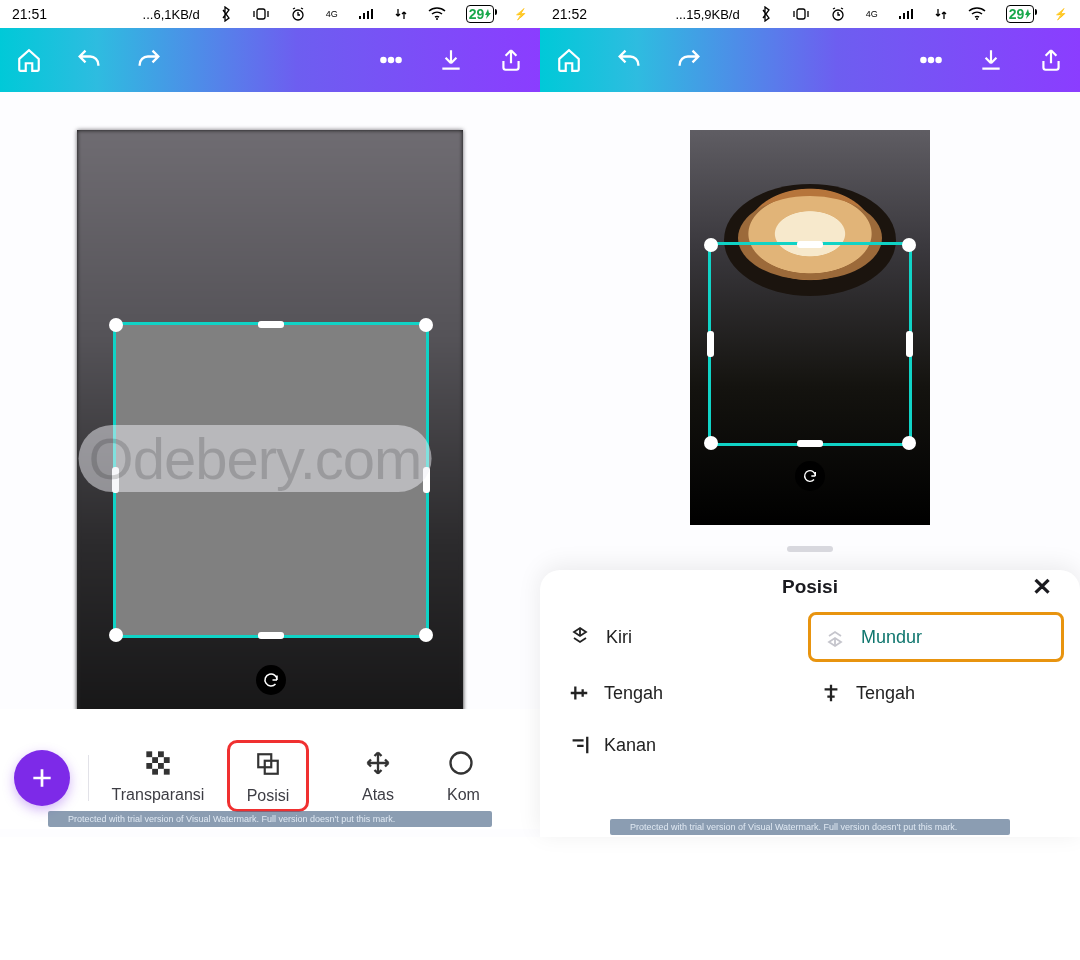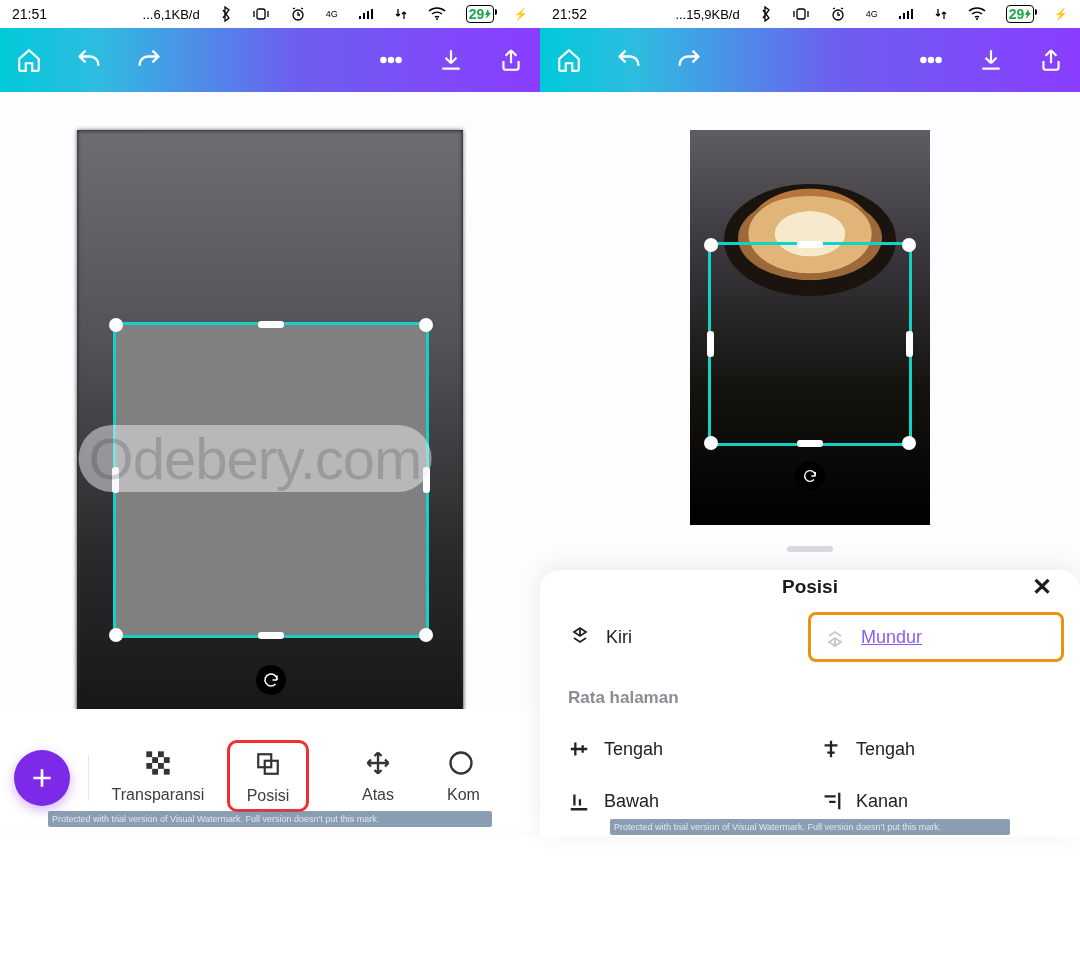--- a/index.html
+++ b/index.html
@@ -46,31 +46,31 @@
 
   
   .bottom { position:absolute; bottom:8px; left:0; right:0; height:120px; background:#fff; border-top:0; display:flex; align-items:center; padding-left:14px; gap:18px;}
   .fab { width:56px; height:56px; border-radius:50%; background:#7d2ae8; display:flex; align-items:center;justify-content:center; box-shadow:0 4px 12px rgba(125,42,232,.35); margin-top:18px;}
   .fab svg{ stroke:#fff; stroke-width:2.5;}
   .divider-v{ width:1px; height:46px; background:#e2e2e8; margin-top:18px;}
   .bitem{ display:flex; flex-direction:column; align-items:center; gap:8px; width:102px; margin-top:14px; font-size:16px; color:#3d3d44;}
   .bitem .bicon{ height:30px; display:flex; align-items:center; justify-content:center;}
   .bitem.selected{ border:3px solid #f03030; border-radius:10px; padding:6px 2px 4px; width:82px;}
   .bitem.last{ width:46px; align-items:flex-start; overflow:hidden;}
-  .wmstrip{ position:absolute; bottom:2px; left:48px; right:48px; height:16px; background:rgba(90,115,145,.7); border-radius:2px; font-size:9px; color:#dfe8f2; display:flex; align-items:center; padding:0 4px; overflow:hidden; white-space:nowrap;}
+  .wmstrip{ position:absolute; bottom:2px; left:48px; right:48px; height:16px; background:rgba(90,115,145,.7); border-radius:2px; font-size:9px; color:#dfe8f2; display:flex; align-items:center; padding:0 20px; overflow:hidden; white-space:nowrap;}
 
   
   .sheet{ position:absolute; left:0; right:0; bottom:0; top:570px; background:#fff; border-radius:20px 20px 0 0; box-shadow:0 -4px 24px rgba(0,0,0,.08); padding:0 28px;}
   .sheet .drag{ width:46px; height:6px; background:#d8d8de; border-radius:4px; margin:-24px auto 0;}
   .sheet-head{ display:flex; align-items:center; justify-content:center; position:relative; height:70px;}
   .sheet-title{ font-size:19px; font-weight:700; color:#1a1a1f;}
   .sheet-close{ position:absolute; right:0; font-size:24px; font-weight:700; color:#1a1a1f;}
   .sheet-grid{ display:grid; grid-template-columns:1fr 1fr; column-gap:20px; row-gap:30px; font-size:18px; color:#222;}
   .opt{ display:flex; align-items:center; gap:14px;}
-  .opt.hl{ border:3px solid #e8940f; border-radius:8px; padding:10px 12px; margin:-10px -12px; color:#8b5cf6;text-decoration:underline;}
+  .opt.hl{ border:3px solid #e8940f; border-radius:8px; padding:10px 12px; margin:-10px -12px; color:#0f766e;}
   .opt svg{ display:block; stroke:#222; fill:none; stroke-width:1.8;}
   .opt.hl svg{ stroke:#c5c5cc;}
   .section-label{ grid-column:1/3; font-size:17px; color:#8c8c95; font-weight:600; margin-top:6px;}
 
   .cup2{ position:absolute; left:34px; top:54px; width:172px; height:112px; border-radius:50%; background: radial-gradient(ellipse at 50% 45%, #f4d9a8 0 24%, #dfa960 25% 42%, #b6753b 43% 52%, #1b140e 53% 100%);}
   .cup2inner{ position:absolute; left:48px; top:66px; width:144px; height:84px; border-radius:50%; background: radial-gradient(ellipse at 50% 45%, #f7e9cc 0 34%, #e1b478 35% 60%, #9c6a3a 61% 100%);}
   .bgdark{ position:absolute; inset:0; background: linear-gradient(180deg,#5f5d63 0%,#3a383d 30%,#14130f 65%,#000 100%);}
 </style>
 </head>
 <body>
@@ -334,41 +334,34 @@
             </svg>
           <span>Kiri</span>
         </div>
         <div class="opt hl">
           <svg width="24" height="24" viewBox="0 0 24 24">
               <path d="M12 21l6-4-6-4-6 4z"></path>
               <path d="M6 11l6-4 6 4M12 21v-8"></path>
             </svg>
           <span>Mundur</span>
         </div>
-        <div class="section-label">Rata halaman</div>
         <div class="opt">
           <svg width="22" height="22" viewBox="0 0 24 24">
               <path d="M3 12h18M8 5v14M16 8v8" stroke-width="2.5"></path>
             </svg>
           <span>Tengah</span>
         </div>
         <div class="opt">
           <svg width="22" height="22" viewBox="0 0 24 24">
               <path d="M12 3v18M5 8h14M8 16h8" stroke-width="2.5"></path>
             </svg>
           <span>Tengah</span>
         </div>
         <div class="opt">
           <svg width="22" height="22" viewBox="0 0 24 24">
-              <path d="M3 21h18M7 5v12M13 10v7" stroke-width="2.5"></path>
-            </svg>
-          <span>Bawah</span>
-        </div>
-        <div class="opt">
-          <svg width="22" height="22" viewBox="0 0 24 24">
               <path d="M21 3v18M5 7h12M10 13h7" stroke-width="2.5"></path>
             </svg>
           <span>Kanan</span>
         </div>
       </div>
     </div>
     <div class="wmstrip" style="left:70px;right:70px;">Protected with trial version of Visual Watermark. Full version doesn't put this mark.</div>
   </div>
 </div>
 

